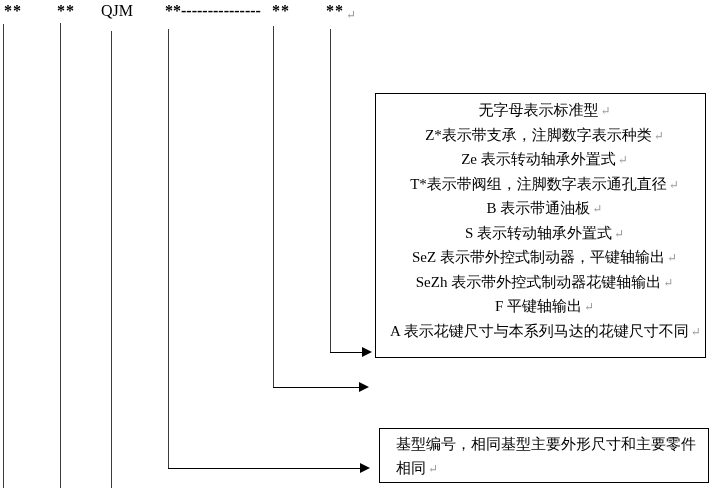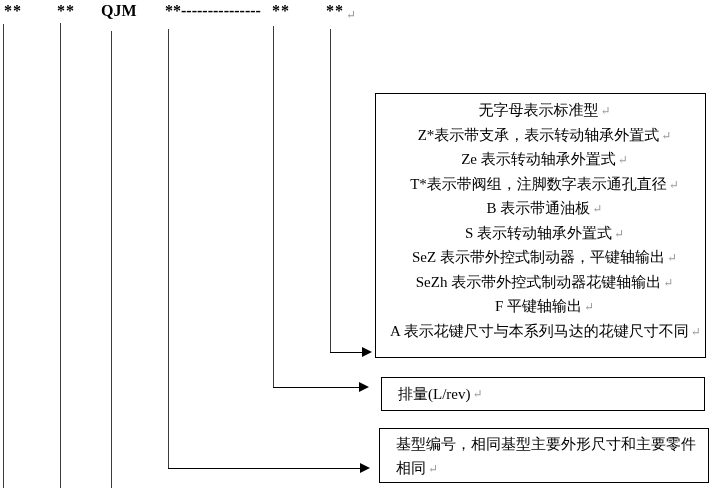--- a/index.html
+++ b/index.html
@@ -11,21 +11,21 @@
   body{
     background:var(--background);
     font-family:"Liberation Serif","DejaVu Serif",serif;
     color:var(--text);
     position:relative;
   }
   .stage{position:absolute;left:0;top:0;width:716px;height:490px;}
 
   
   .token{position:absolute;top:2px;font-size:16px;font-weight:bold;letter-spacing:1px;white-space:nowrap;}
-  .token.plain{font-weight:bold;letter-spacing:0;text-align:center;}
+  .token.plain{font-weight:normal;letter-spacing:0;text-align:center;}
   .t0{left:4px;}  .t1{left:57px;} .t2{left:101px;}
   .t3{left:165px;letter-spacing:0;} .t4{left:272px;} .t5{left:326px;}
 
   
   .vline{position:absolute;width:1px;background:var(--line);}
   .v0{left:3px;top:24px;height:464px;}
   .v1{left:60px;top:23px;height:465px;}
   .v2{left:111px;top:31px;height:457px;}
   .v3{left:168px;top:29px;height:439px;}
   .v4{left:273px;top:26px;height:361px;}
@@ -71,33 +71,29 @@
 
   <div class="hline h0"></div>
   <div class="arrowhead a0"></div>
   <div class="hline h1"></div>
   <div class="arrowhead a1"></div>
   <div class="hline h2"></div>
   <div class="arrowhead a2"></div>
 
   <div class="box legend-box">
     <div class="legend-line"><span>无字母表示标准型</span><span class="rmark">↵</span></div>
-    <div class="legend-line"><span>Z*表示带支承，表示转动轴承外置式</span><span class="rmark">↵</span></div>
+    <div class="legend-line"><span>Z*表示带支承，注脚数字表示种类</span><span class="rmark">↵</span></div>
     <div class="legend-line"><span>Ze 表示转动轴承外置式</span><span class="rmark">↵</span></div>
     <div class="legend-line"><span>T*表示带阀组，注脚数字表示通孔直径</span><span class="rmark">↵</span></div>
     <div class="legend-line"><span>B 表示带通油板</span><span class="rmark">↵</span></div>
     <div class="legend-line"><span>S 表示转动轴承外置式</span><span class="rmark">↵</span></div>
     <div class="legend-line"><span>SeZ 表示带外控式制动器，平键轴输出</span><span class="rmark">↵</span></div>
     <div class="legend-line"><span>SeZh 表示带外控式制动器花键轴输出</span><span class="rmark">↵</span></div>
     <div class="legend-line"><span>F 平键轴输出</span><span class="rmark">↵</span></div>
     <div class="legend-line"><span>A 表示花键尺寸与本系列马达的花键尺寸不同</span><span class="rmark">↵</span></div>
   </div>
 
-  <div class="box displacement-box">
-    <span>排量(L/rev)</span>
-      <span class="rmark">↵</span>
-  </div>
 
   <div class="box base-model-box">
     <span>基型编号，相同基型主要外形尺寸和主要零件相同</span><span class="rmark">↵</span>
   </div>
 
 </div>
 
 </body></html>

